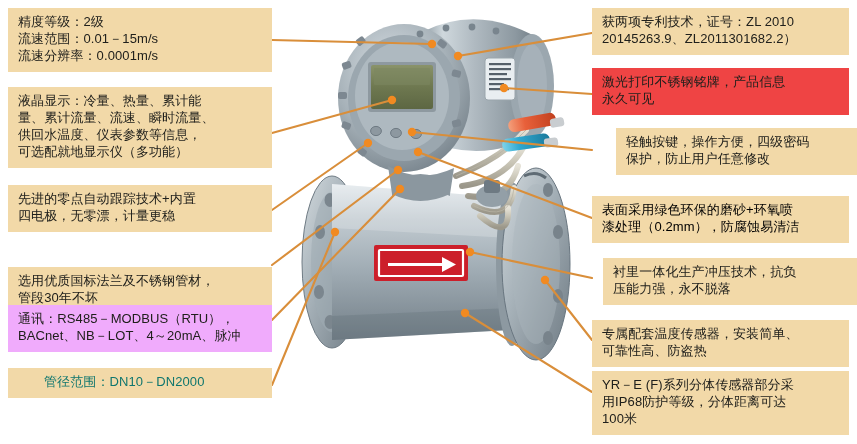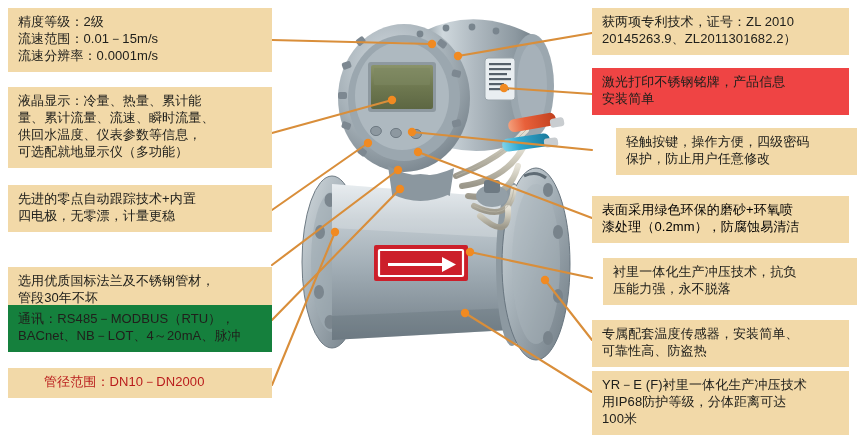--- a/index.html
+++ b/index.html
@@ -251,24 +251,24 @@
         <circle cx="470" cy="252" r="4.2"></circle>
         <circle cx="545" cy="280" r="4.2"></circle>
         <circle cx="465" cy="313" r="4.2"></circle>
       </g>
   </svg>
 
   <div class="callout left" style="top: 8px; background: rgb(242, 217, 168); color: rgb(32, 32, 28);"><span class="ln">精度等级：2级</span><span class="ln">流速范围：0.01－15m/s</span><span class="ln">流速分辨率：0.0001m/s</span></div>
   <div class="callout left" style="top: 87px; background: rgb(242, 217, 168); color: rgb(32, 32, 28);"><span class="ln">液晶显示：冷量、热量、累计能</span><span class="ln">量、累计流量、流速、瞬时流量、</span><span class="ln">供回水温度、仪表参数等信息，</span><span class="ln">可选配就地显示仪（多功能）</span></div>
   <div class="callout left" style="top: 185px; background: rgb(242, 217, 168); color: rgb(32, 32, 28);"><span class="ln">先进的零点自动跟踪技术+内置</span><span class="ln">四电极，无零漂，计量更稳</span></div>
   <div class="callout left" style="top: 245px; background: rgb(242, 217, 168); color: rgb(32, 32, 28); margin-top: 22px;"><span class="ln">选用优质国标法兰及不锈钢管材，</span><span class="ln">管段30年不坏</span></div>
-  <div class="callout left" style="top: 305px; background: #15803d; color: rgb(32, 32, 28);"><span class="ln">通讯：RS485－MODBUS（RTU），</span><span class="ln">BACnet、NB－LOT、4～20mA、脉冲</span></div>
-  <div class="callout left" style="top: 368px; background: rgb(242, 217, 168); color: #b91c1c; padding-left: 36px;"><span class="ln">管径范围：DN10－DN2000</span></div>
+  <div class="callout left" style="top: 305px; background: #f0abfc; color: rgb(32, 32, 28);"><span class="ln">通讯：RS485－MODBUS（RTU），</span><span class="ln">BACnet、NB－LOT、4～20mA、脉冲</span></div>
+  <div class="callout left" style="top: 368px; background: rgb(242, 217, 168); color: #0f766e; padding-left: 36px;"><span class="ln">管径范围：DN10－DN2000</span></div>
 
   <div class="callout right" style="top: 8px; background: rgb(242, 217, 168); color: rgb(32, 32, 28);"><span class="ln">获两项专利技术，证号：ZL 2010</span><span class="ln">20145263.9、ZL2011301682.2）</span></div>
-  <div class="callout right" style="top: 68px; background: #ef4444; color: rgb(32, 32, 28);"><span class="ln">激光打印不锈钢铭牌，产品信息</span><span class="ln">安装简单</span></div>
+  <div class="callout right" style="top: 68px; background: #ef4444; color: rgb(32, 32, 28);"><span class="ln">激光打印不锈钢铭牌，产品信息</span><span class="ln">永久可见</span></div>
   <div class="callout right" style="top: 128px; background: rgb(242, 217, 168); color: rgb(32, 32, 28); margin-left: 24px;"><span class="ln">轻触按键，操作方便，四级密码</span><span class="ln">保护，防止用户任意修改</span></div>
   <div class="callout right" style="top: 196px; background: rgb(242, 217, 168); color: #000000;"><span class="ln">表面采用绿色环保的磨砂+环氧喷</span><span class="ln">漆处理（0.2mm），防腐蚀易清洁</span></div>
   <div class="callout right" style="top: 258px; background: rgb(242, 217, 168); color: rgb(32, 32, 28); margin-left: 11px;"><span class="ln">衬里一体化生产冲压技术，抗负</span><span class="ln">压能力强，永不脱落</span></div>
   <div class="callout right" style="top: 320px; background: rgb(242, 217, 168); color: rgb(32, 32, 28);"><span class="ln">专属配套温度传感器，安装简单、</span><span class="ln">可靠性高、防盗热</span></div>
-  <div class="callout right" style="top: 371px; background: rgb(242, 217, 168); color: rgb(32, 32, 28);"><span class="ln">YR－E (F)衬里一体化生产冲压技术</span><span class="ln">用IP68防护等级，分体距离可达</span><span class="ln">100米</span></div>
+  <div class="callout right" style="top: 371px; background: rgb(242, 217, 168); color: rgb(32, 32, 28);"><span class="ln">YR－E (F)系列分体传感器部分采</span><span class="ln">用IP68防护等级，分体距离可达</span><span class="ln">100米</span></div>
 
 </div>
 
 </body></html>

